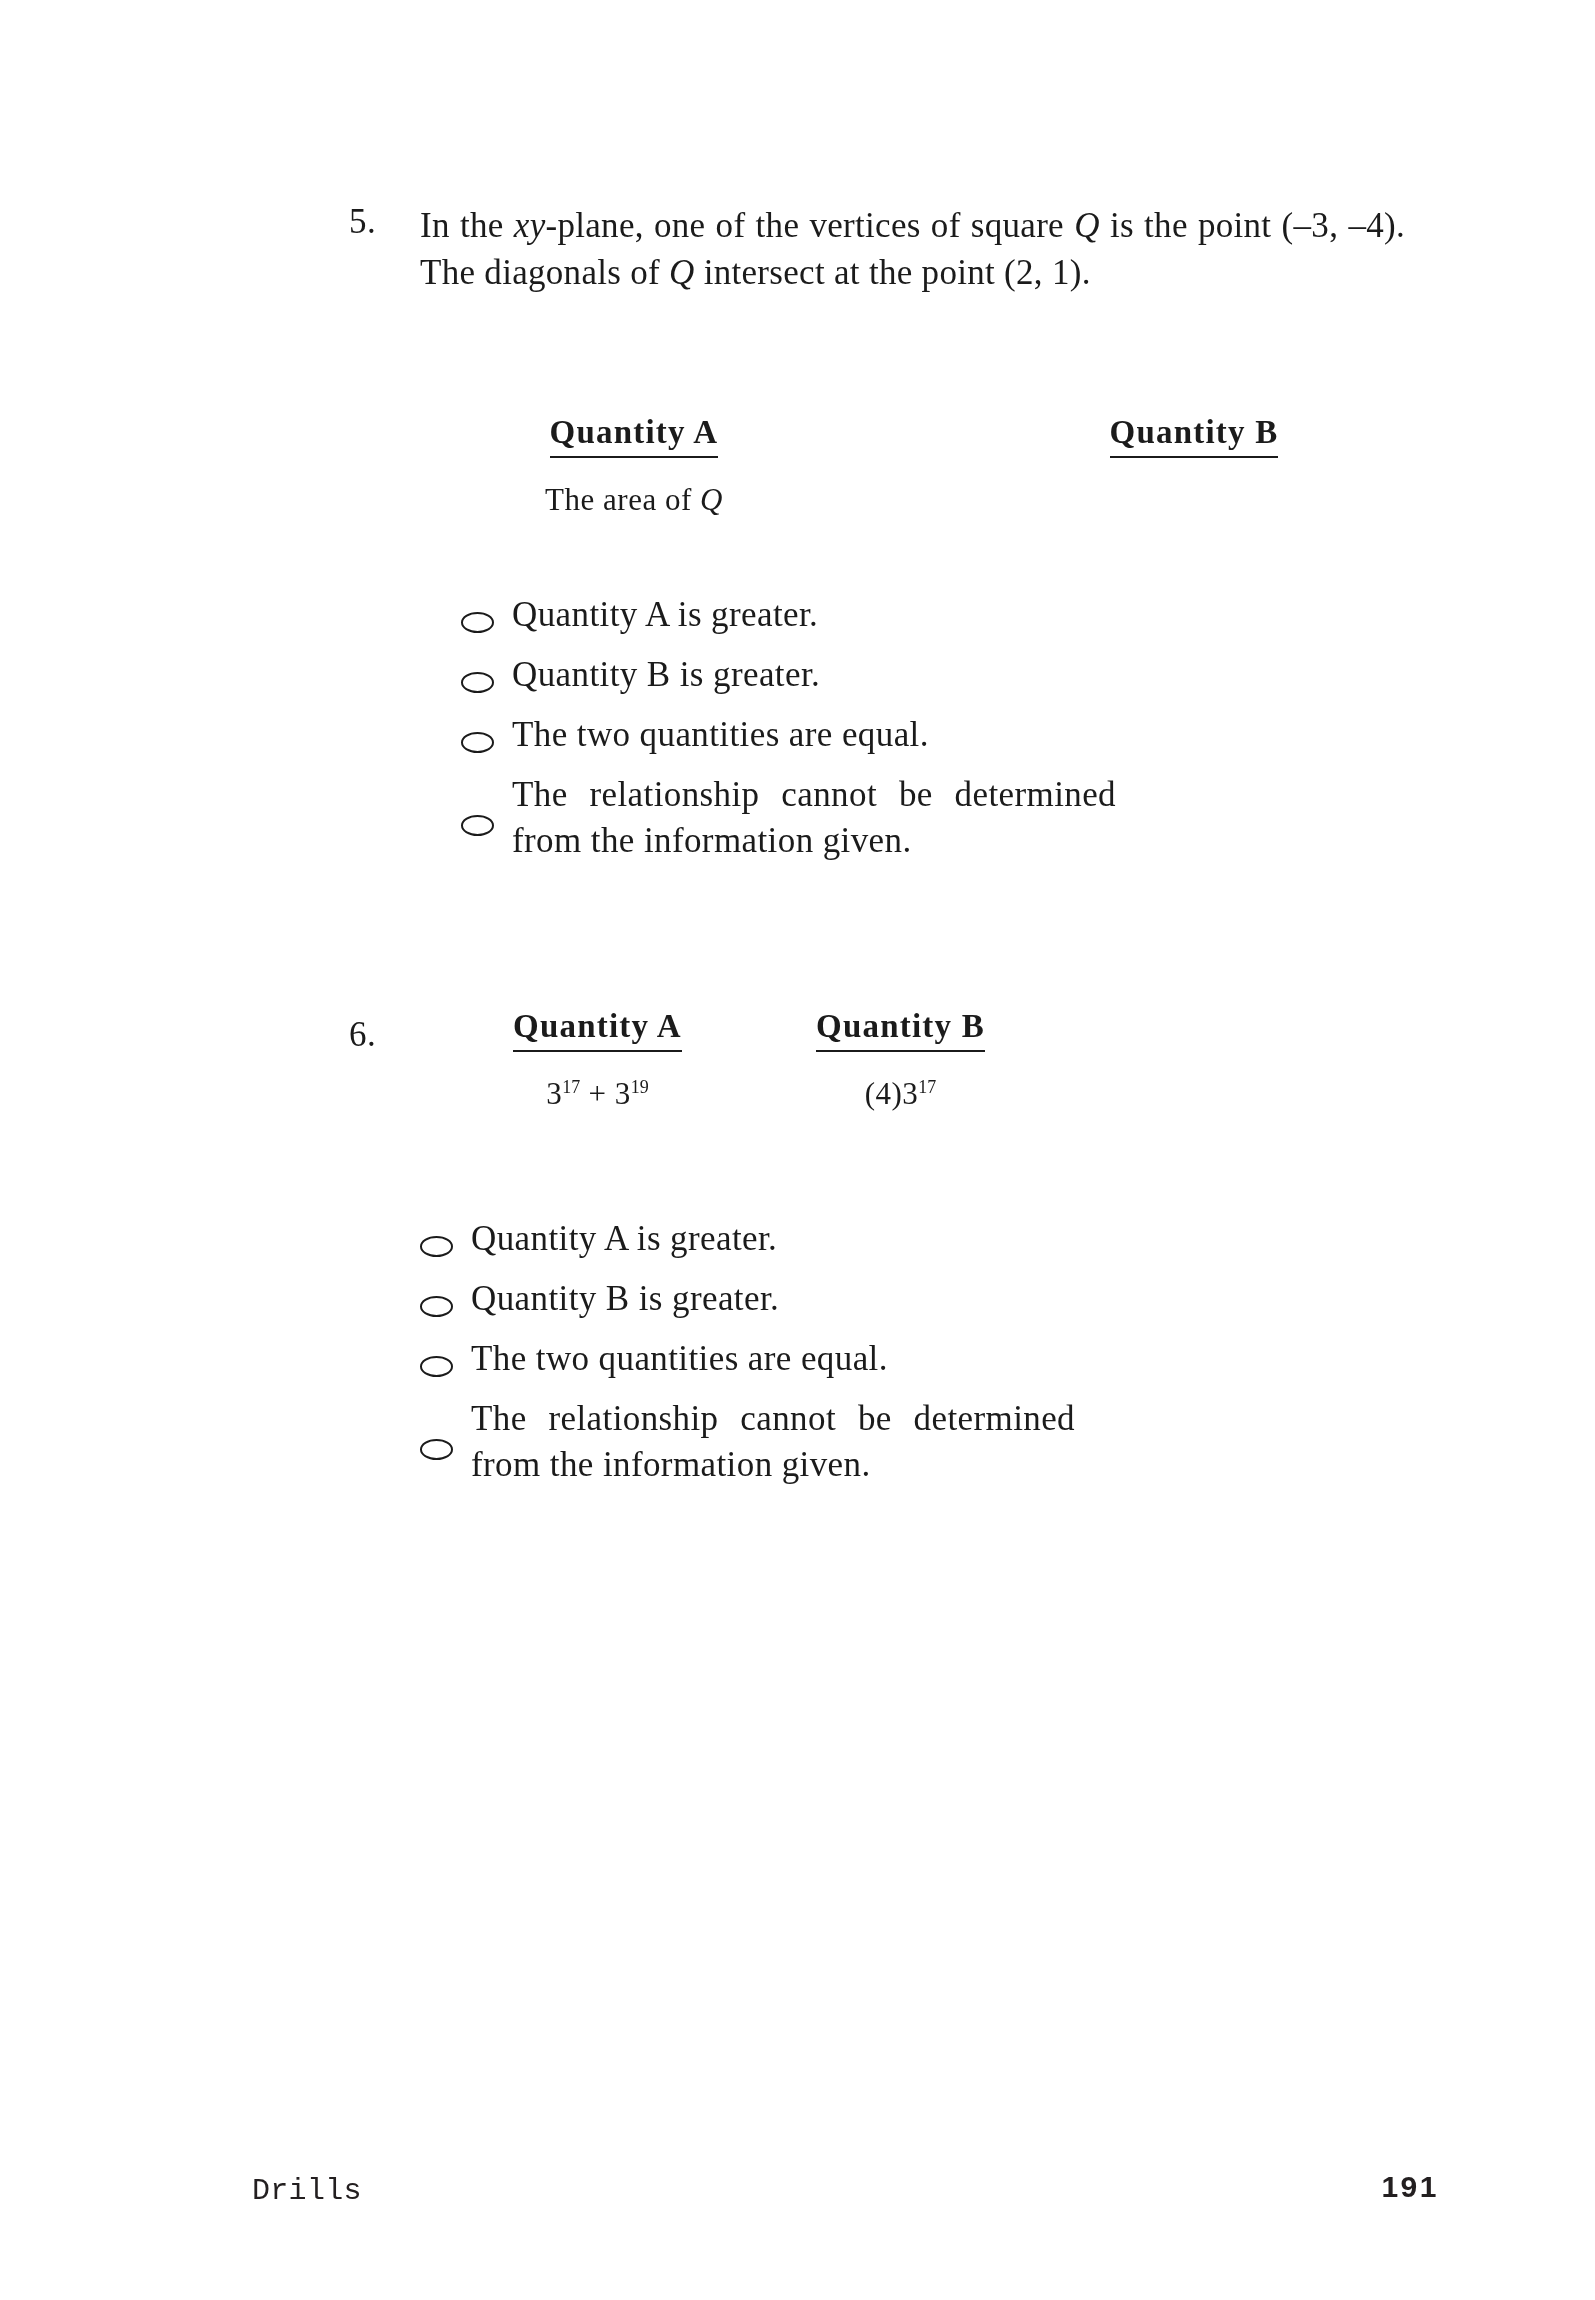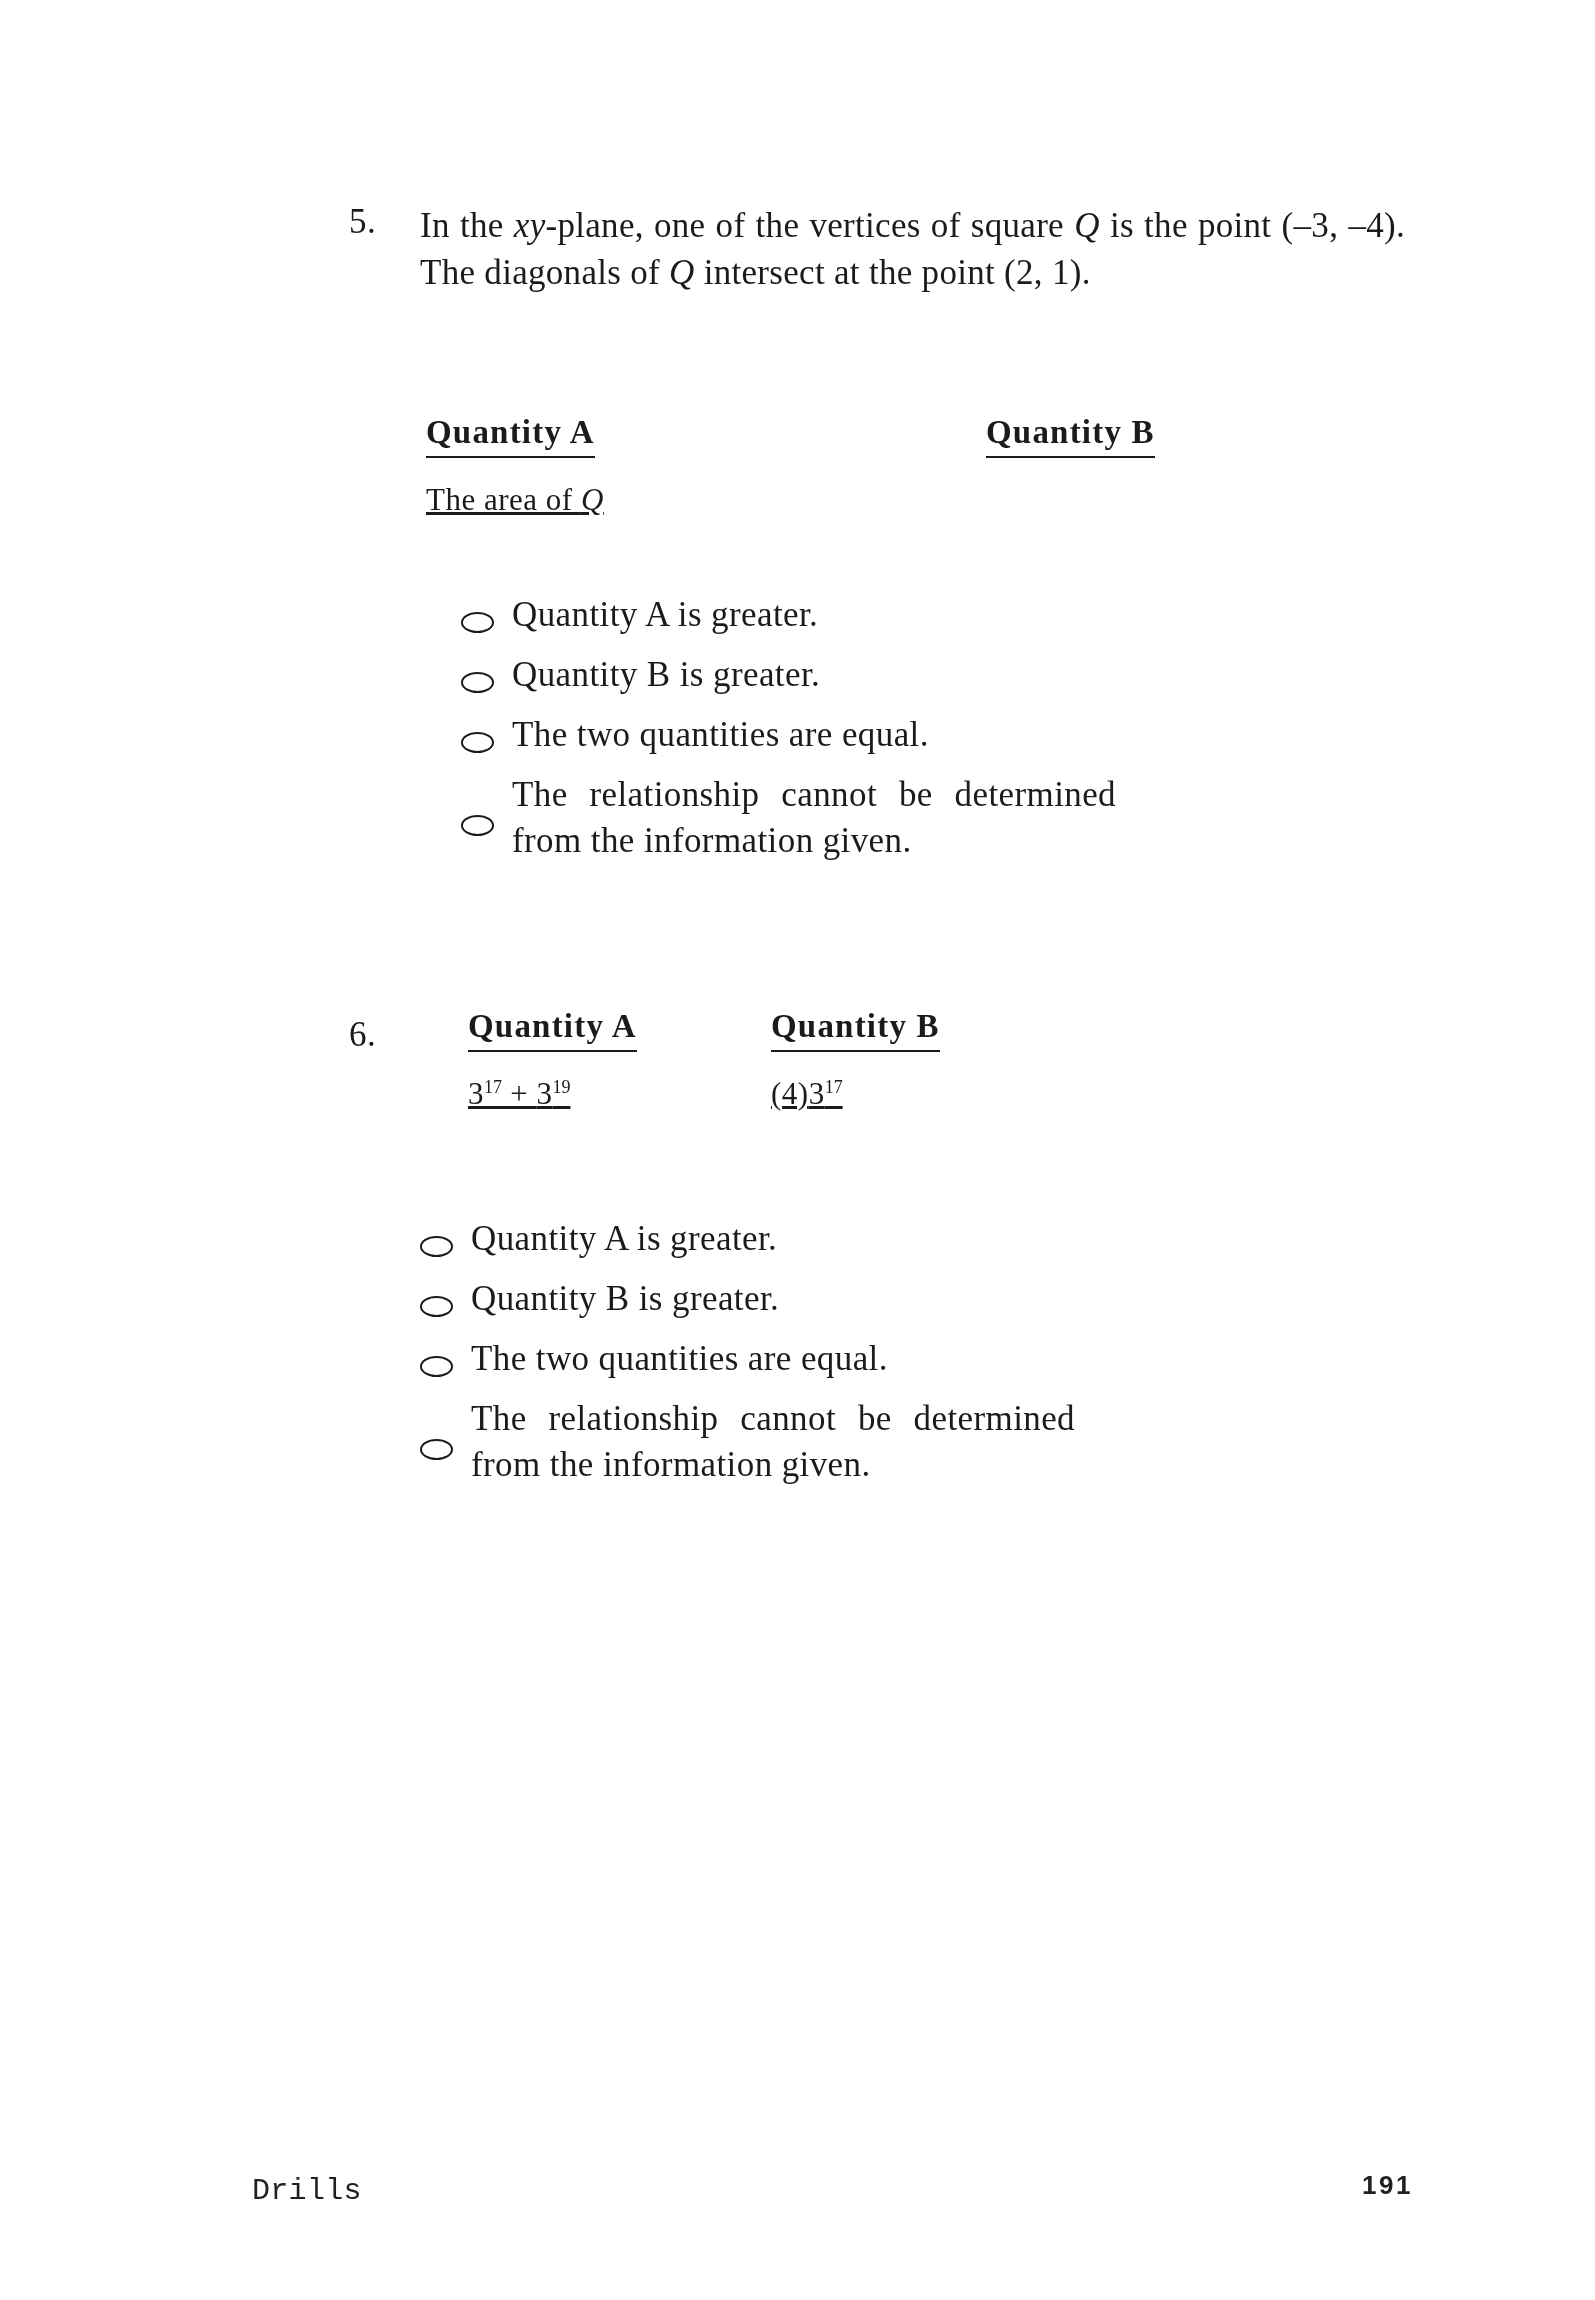--- a/index.html
+++ b/index.html
@@ -39,22 +39,21 @@
   .q-stem .it {
     font-style: italic;
   }
 
   
   .qtable {
     position: absolute;
     display: flex;
   }
   .qcol {
-    text-align: left;
-    text-decoration: underline;
+    text-align: center;
   }
   .qhead {
     font-family: "Liberation Serif", "DejaVu Serif", serif;
     font-weight: bold;
     font-size: 33px;
     letter-spacing: 1.2px;
     display: inline-block;
     border-bottom: 2px solid #1b1b1b;
     padding-bottom: 5px;
     white-space: nowrap;
@@ -112,24 +111,24 @@
     position: absolute;
     left: 252px;
     top: 2174px;
     font-family: Liberation Mono, monospace;
     font-size: 30px;
     color: #231f20;
     letter-spacing: 0.3px;
   }
   .footer-right {
     position: absolute;
-    right: 183px;
+    right: 157px;
     top: 2170px;
     font-family: "Liberation Sans", "DejaVu Sans", sans-serif;
-    font-size: 26px;
+    font-size: 30px;
     font-weight: bold;
     color: #231f20;
     letter-spacing: 2.5px;
   }
 </style>
 </head>
 <body>
 
 <div class="page">
 

